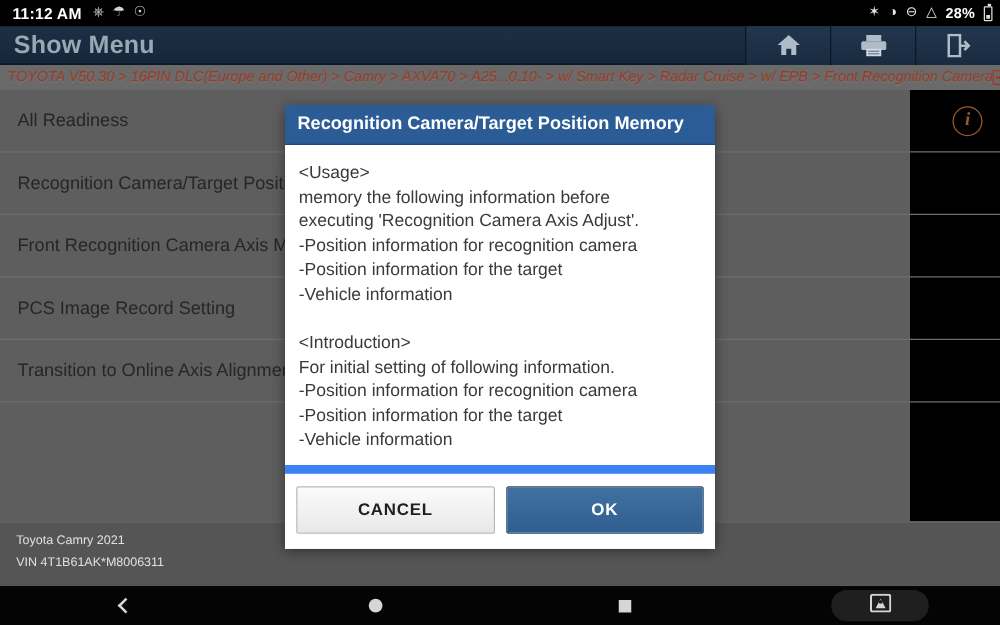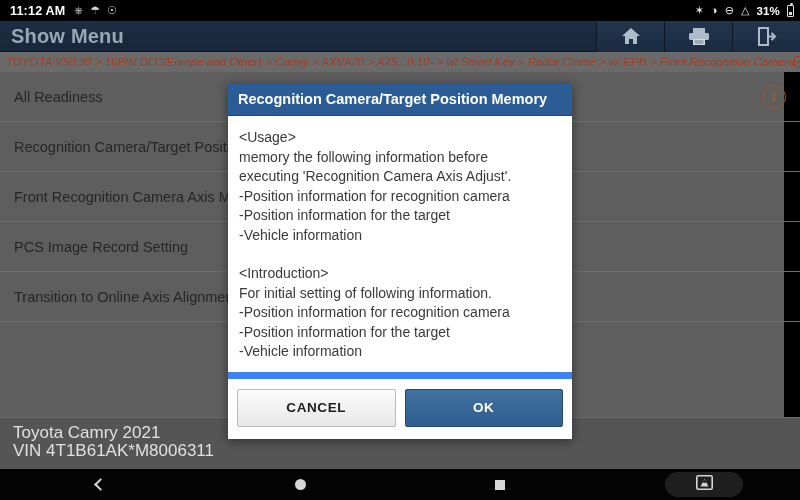--- a/index.html
+++ b/index.html
@@ -83,21 +83,21 @@
     border-left: 1.5px solid #a03a22; border-top: 1.5px solid #a03a22;
     transform: translateY(1.3px);
     border-left: none;
     background:
       linear-gradient(#a03a22,#a03a22) center/4px 1.5px no-repeat,
       linear-gradient(#a03a22,#a03a22) center/1.5px 5px no-repeat;
   }
 
   
   .content {
-    position: absolute; left: 0; top: 72px; width: 784px; height: 345px;
+    position: absolute; left: 0; top: 72px; width: 728px; height: 345px;
     background: #5e5e5e;
   }
   .list { width: 800px; }
   .list-row {
     height: 50px; width: 800px;
     display: flex; align-items: center;
     padding: 0 14px;
     border-bottom: 1px solid #6e6e6e;
     color: #2b2b2b; font-size: 14.5px;
   }
@@ -110,21 +110,21 @@
     display: flex; align-items: center; justify-content: center;
     font-family: "Liberation Serif", serif; font-style: italic;
     font-size: 15px; font-weight: bold;
   }
 
   
   .footer {
     position: absolute; left: 0; top: 417px; width: 800px; height: 52px;
     background: #555555; border-top: 1px solid #6b6b6b;
     padding: 6px 0 0 13px;
-    color: #d9d9d9; font-size: 17px; line-height: 18px;
+    color: #d9d9d9; font-size: 10px; line-height: 18px;
   }
   .footer div { color: #e0e0e0; }
 
   
   .navbar {
     position: absolute; left: 0; top: 469px; width: 800px; height: 31px;
     background: #040404;
     display: flex; align-items: center;
   }
   .nav-btn { width: 200px; display: flex; align-items: center; justify-content: center; height: 31px; }
@@ -193,21 +193,21 @@
     <span class="sb-left-icons">
       <span class="sb-ico">⎈</span>
       <span class="sb-ico">☂</span>
       <span class="sb-ico">☉</span>
     </span>
     <span class="sb-right">
       <span class="sb-ico">✶</span>
       <span class="sb-ico">◑</span>
       <span class="sb-ico">⊖</span>
       <span class="sb-ico">△</span>
-      <span class="sb-pct">31%</span>
+      <span class="sb-pct">28%</span>
       <span class="batt"></span>
     </span>
   </div>
 
   <div class="titlebar">
     <div class="apptitle">Show Menu</div>
     <div class="tb-actions">
       <div class="tb-btn">
         <span>
           <svg width="20" height="18" viewBox="0 0 20 18">

